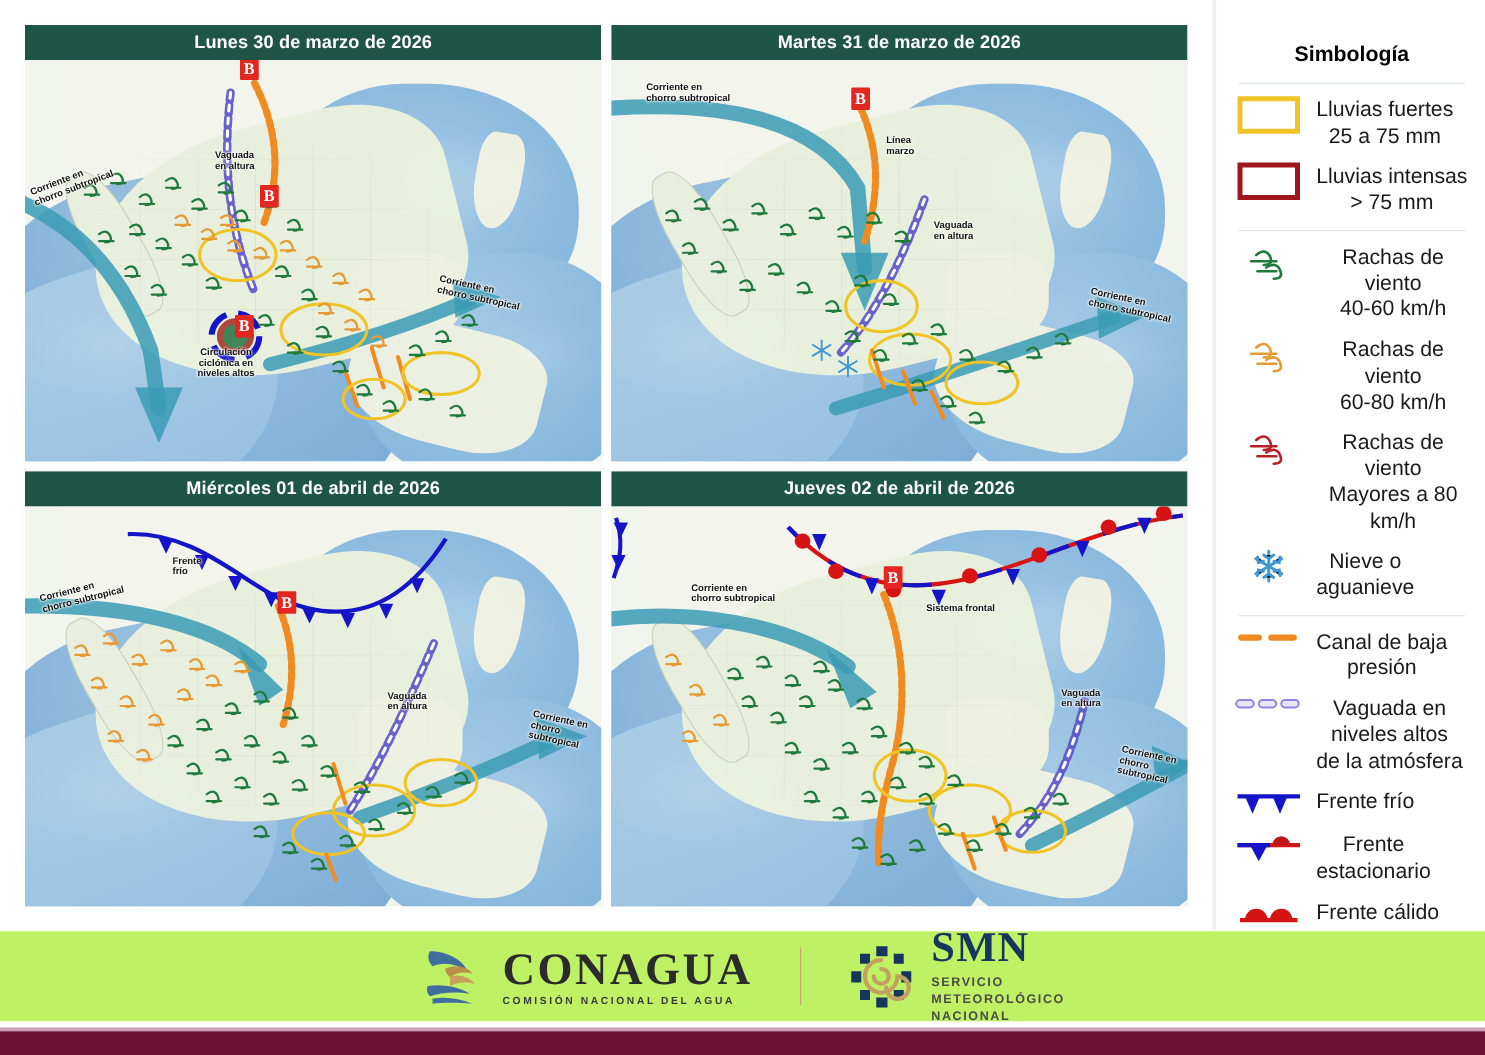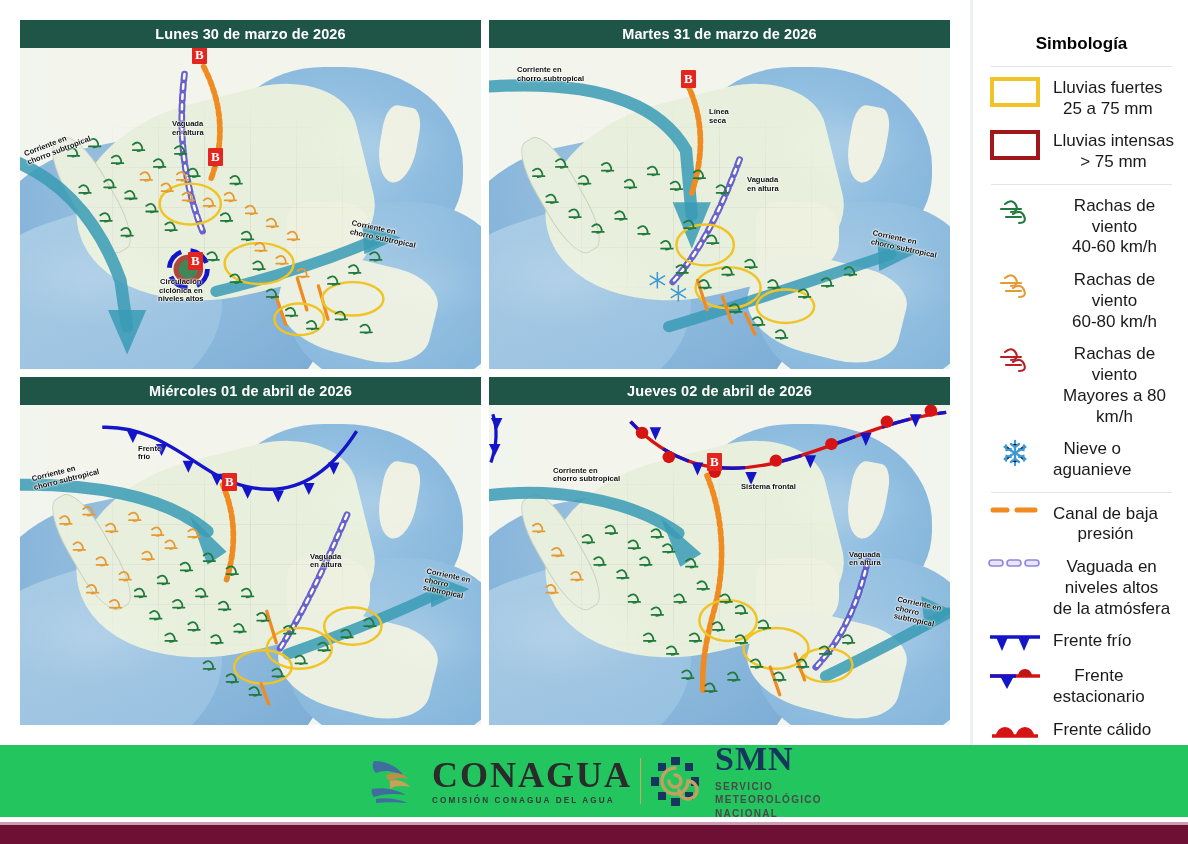--- a/index.html
+++ b/index.html
@@ -128,21 +128,21 @@
   .legend-sym { width:56px; min-width:56px; display:flex; align-items:center; justify-content:center; }
   .legend-text { font-size:17px; color:#1a1a1a; line-height:1.22; padding-top:1px;text-align:center; }
 
   .swatch { width:50px; height:30px; background:#fff; }
   .swatch.yellow { border:4px solid #f0c427; }
   .swatch.red { border:4px solid #9f161b; }
 
   
   .footer {
     position:absolute; left:0; top:745px; width:1188px; height:72px;
-    background:#22c55e; display:flex; align-items:center; justify-content:center; gap:8px;
+    background:#bef264; display:flex; align-items:center; justify-content:center; gap:38px;
   }
   .logo-group { display:flex; align-items:center; gap:14px; }
   .conagua-txt { display:flex; flex-direction:column; line-height:1; }
   .conagua-main {
     font-family:"Liberation Serif", serif; font-size:36px; font-weight:bold;
     letter-spacing:2px; color:#2b2b2b;
   }
   .conagua-sub {
     font-size:8.2px; font-weight:bold; letter-spacing:2.1px; color:#3a3a3a; margin-top:4px;
   }
@@ -355,21 +355,21 @@
           </g>
           <g fill="#3f97d3">
             <path d="M176,250 l0,-9 M176,250 l0,9 M168,245 l16,10 M184,245 l-16,10" stroke="#3f97d3" stroke-width="1.6"></path>
             <path d="M198,264 l0,-9 M198,264 l0,9 M190,259 l16,10 M206,259 l-16,10" stroke="#3f97d3" stroke-width="1.6"></path>
           </g>
         </svg>
 
         <div class="mlabel" style="left:28px; top:18px;">Corriente en
 chorro subtropical</div>
         <div class="mlabel" style="left:220px; top:60px;">Línea
-seca</div>
+marzo</div>
         <div class="mlabel" style="left:258px; top:128px;">Vaguada
 en altura</div>
         <div class="mlabel rot-r" style="left:382px; top:188px;">Corriente en
 chorro subtropical</div>
 
         <div class="bbox" style="left:192px; top:22px;">B</div>
       </div>
     </div>
 
     <div class="panel">
@@ -782,21 +782,21 @@
     <div class="logo-group">
       <svg width="52" height="52" viewBox="0 0 52 52">
         <path d="M8,6 C20,6 34,12 38,22 C30,16 18,14 10,18 C6,14 6,9 8,6 Z" fill="#3f6e9e"></path>
         <path d="M20,20 C28,16 38,18 42,24 C36,22 28,23 24,27 C22,25 20,22 20,20 Z" fill="#b99046"></path>
         <path d="M24,26 C32,24 40,27 44,32 C36,30 28,31 24,34 Z" fill="#c9a05a"></path>
         <path d="M6,34 C16,32 30,34 40,40 C28,38 16,39 8,42 C6,40 5,37 6,34 Z" fill="#3f6e9e"></path>
         <path d="M10,44 C20,42 32,44 42,48 C30,47 18,47 10,48 Z" fill="#3f6e9e"></path>
       </svg>
       <div class="conagua-txt">
         <div class="conagua-main">CONAGUA</div>
-        <div class="conagua-sub">COMISIÓN CONAGUA DEL AGUA</div>
+        <div class="conagua-sub">COMISIÓN NACIONAL DEL AGUA</div>
       </div>
     </div>
 
     <div class="vdiv"></div>
 
     <div class="logo-group">
       <svg width="52" height="52" viewBox="0 0 52 52">
         <g fill="#17365d">
           <rect x="22" y="2" width="9" height="8"></rect>
             <rect x="36" y="8" width="8" height="8"></rect>

